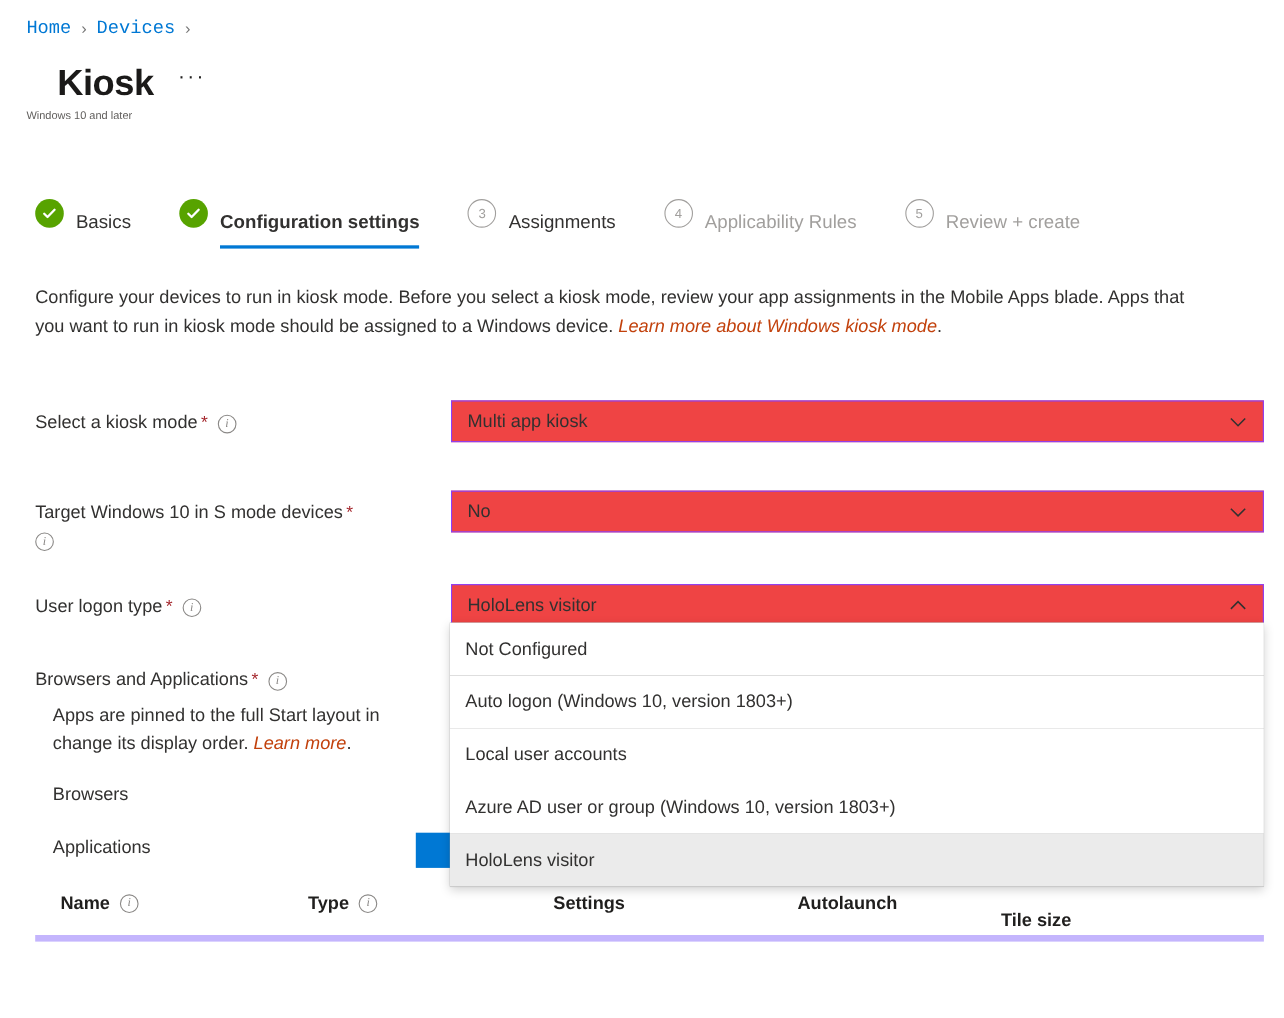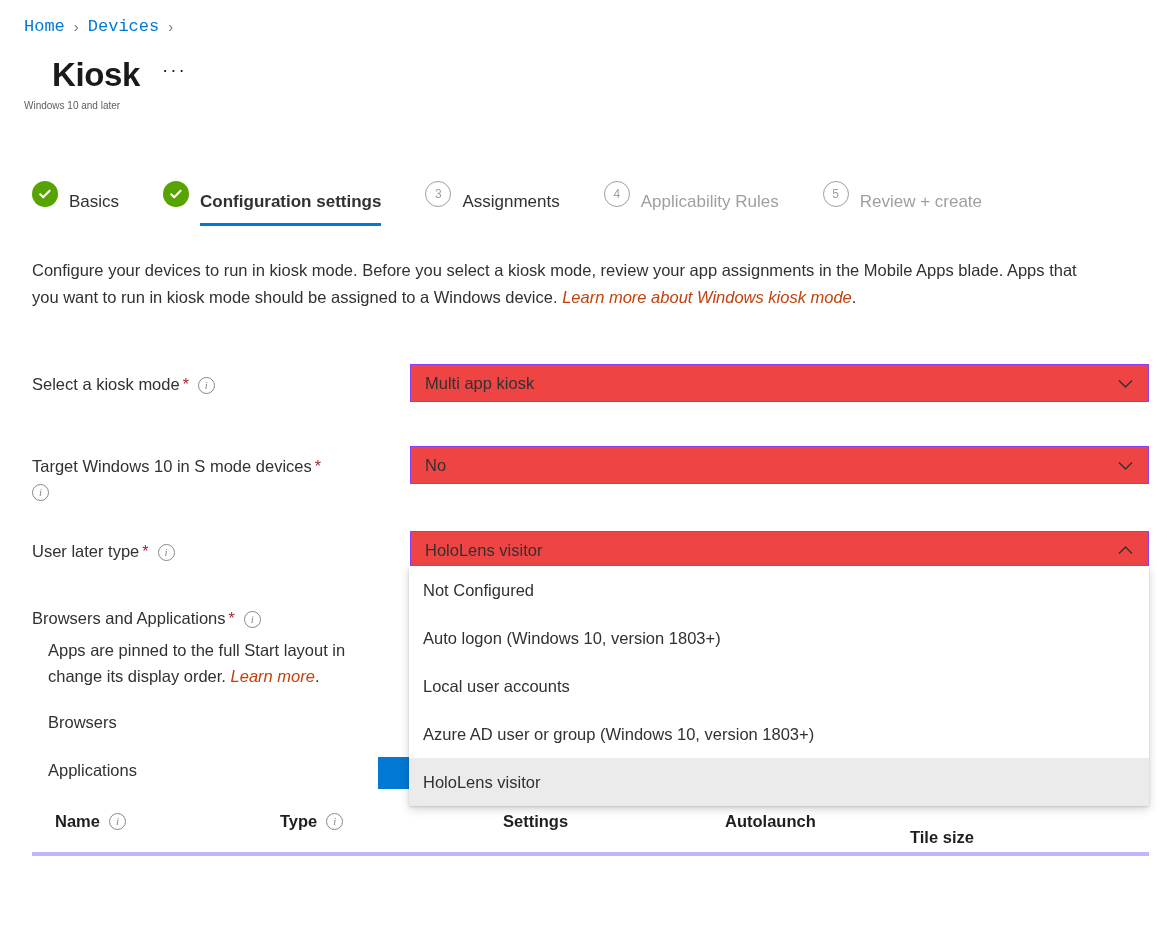--- a/index.html
+++ b/index.html
@@ -242,21 +242,21 @@
     cursor: pointer;
   }
 
   
   .table-head {
     position: absolute;
     left: 32px;
     top: 810px;
     width: 1117px;
     height: 46px;
-    border-bottom: 4px solid #c4b5fd;
+    border-bottom: 6px solid #c4b5fd;
     display: flex;
     align-items: flex-start;
   }
   .th {
     font-size: 16.5px;
     font-weight: 600;
     color: #201f1e;
     display: flex;
     align-items: center;
     padding-top: 2px;
@@ -360,21 +360,21 @@
     <span>No</span>
     <span class="combo-chevron">
       <svg width="19" height="19" viewBox="0 0 19 19">
           <path d="M3 6.5L9.5 13 16 6.5" fill="none" stroke="#323130" stroke-width="1.4"></path>
         </svg>
     </span>
   </div>
 </div>
 
 <div class="form-row" style="top:531px;">
-  <div class="field-label"><span>User later type</span><span class="req-star">*</span><span class="info-icon">i</span></div>
+  <div class="field-label"><span>User logon type</span><span class="req-star">*</span><span class="info-icon">i</span></div>
   <div class="combo">
     <span>HoloLens visitor</span>
     <span class="combo-chevron">
       <svg width="19" height="19" viewBox="0 0 19 19">
           <path d="M3 12.5L9.5 6 16 12.5" fill="none" stroke="#323130" stroke-width="1.4"></path>
         </svg>
     </span>
   </div>
 </div>
 

